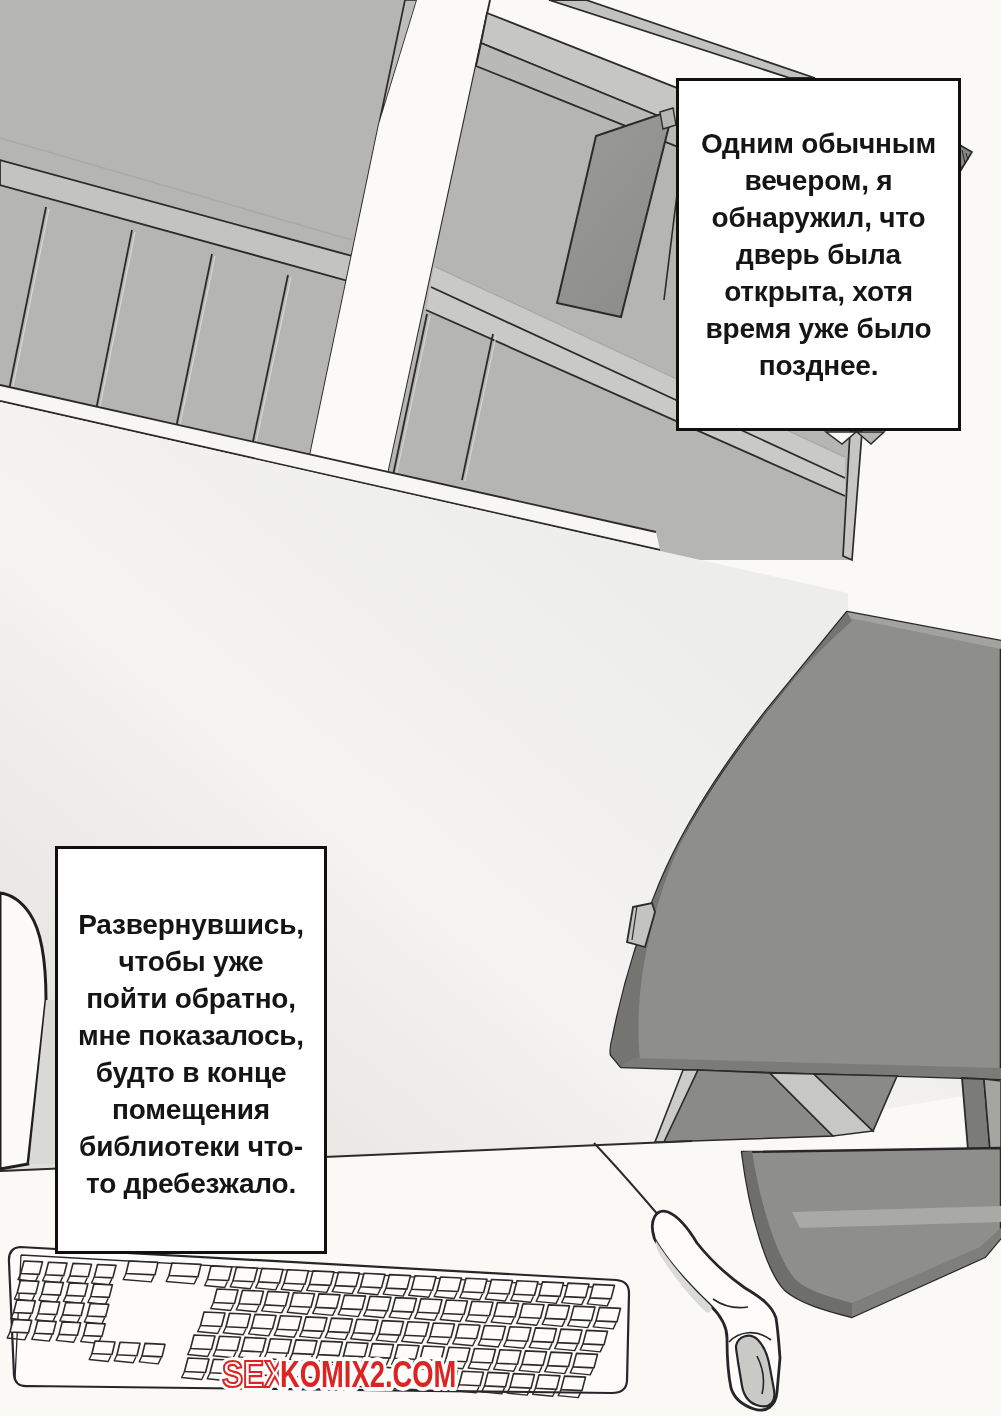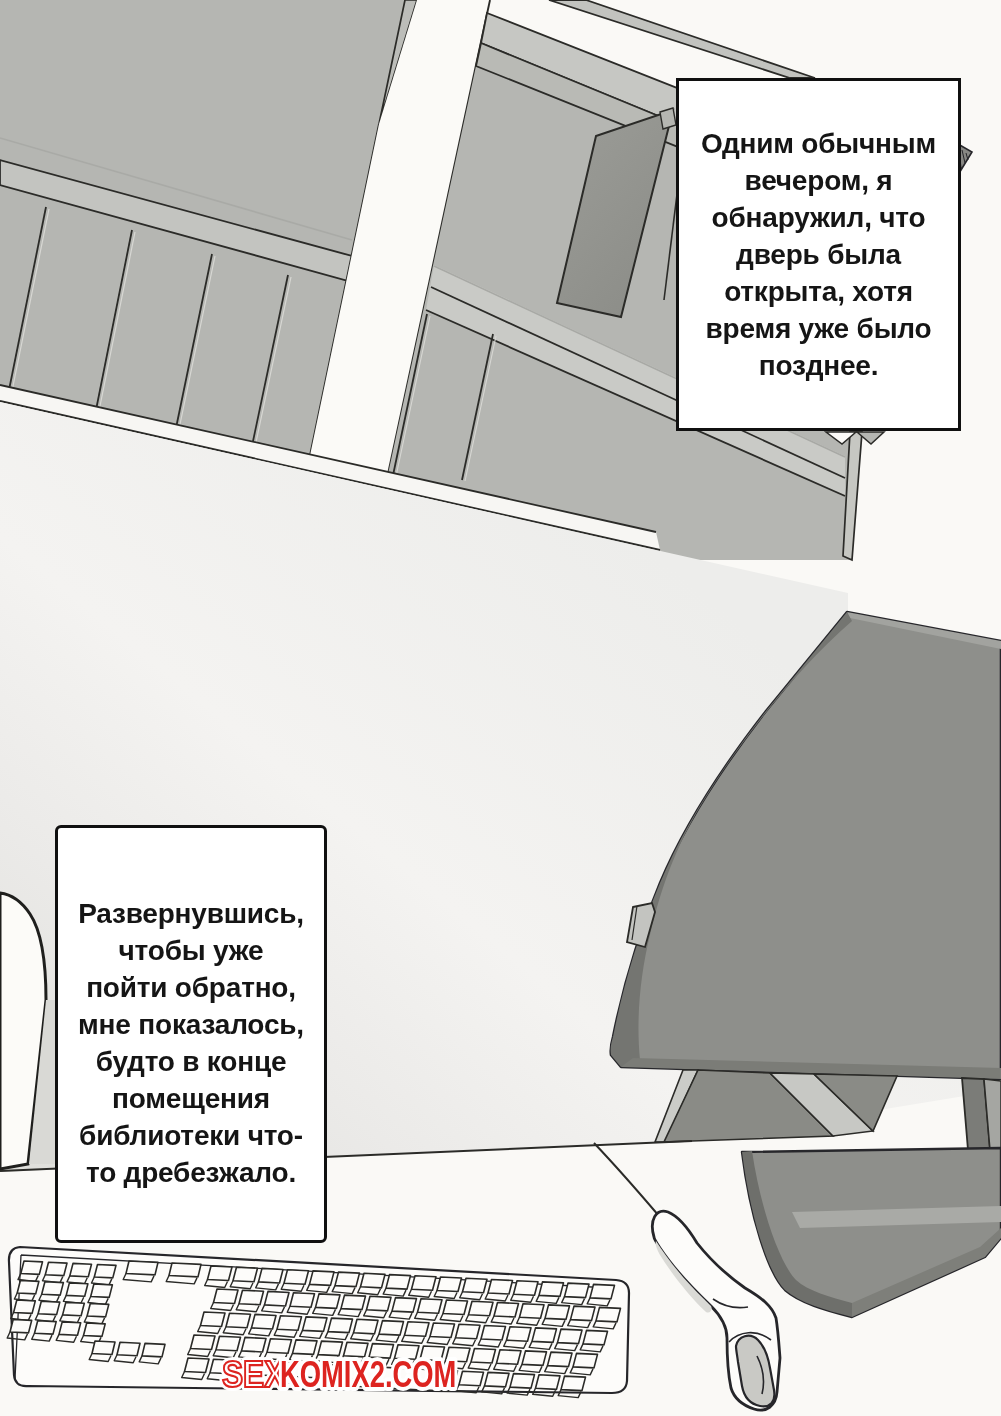--- a/index.html
+++ b/index.html
@@ -335,21 +335,21 @@
  <path d="M736,1346 C738,1336 750,1332 758,1340 C764,1346 768,1356 770,1368 L774,1390 C776,1402 770,1408 760,1406 C750,1404 744,1397 742,1386 L738,1362 C737,1354 736,1350 736,1346 Z" fill="#c9c9c5" stroke="#26262a" stroke-width="2.2"></path>
  <path d="M757,1356 C763,1368 765,1382 762,1394" fill="none" stroke="#26262a" stroke-width="1.6"></path>
 
  <polygon points="958,144 972,152 961,170" fill="#878783" stroke="#26262a" stroke-width="1.6"></polygon>
  <path d="M962,150 L965,163 M966,153 L968,160" stroke="#26262a" stroke-width="1"></path>
 </svg>
 
 <div class="nbox" style="left:676px;top:78px;width:279px;height:347px;">Одним обычным<br>вечером, я<br>обнаружил, что<br>дверь была<br>открыта, хотя<br>время уже было<br>позднее.</div>
 
 
-<div class="nbox" style="left:55px;top:825px;width:266px;height:394px;padding-top:18px;border-radius:6px;">Развернувшись,<br>чтобы уже<br>пойти обратно,<br>мне показалось,<br>будто в конце<br>помещения<br>библиотеки что-<br>то дребезжало.</div>
+<div class="nbox" style="left:55px;top:846px;width:266px;height:394px;padding-top:8px;">Развернувшись,<br>чтобы уже<br>пойти обратно,<br>мне показалось,<br>будто в конце<br>помещения<br>библиотеки что-<br>то дребезжало.</div>
 
 <svg class="wm" width="300" height="50" viewBox="0 0 300 50" style="overflow:visible">
   <g font-family="Liberation Sans, sans-serif" font-weight="bold" font-size="37">
     <g transform="translate(0,33) scale(0.855,1)">
       <text x="0" y="0" fill="none" stroke="#ffffff" stroke-width="8" stroke-linejoin="round">SEX</text>
       <text x="0" y="0" fill="#ffffff" stroke="#dd2420" stroke-width="2.2">SEX</text>
     </g>
     <g transform="translate(58,33) scale(0.74,1)">
       <text x="0" y="0" fill="none" stroke="#ffffff" stroke-width="8" stroke-linejoin="round">KOMIX2.COM</text>
       <text x="0" y="0" fill="#dd2420">KOMIX2.COM</text>

